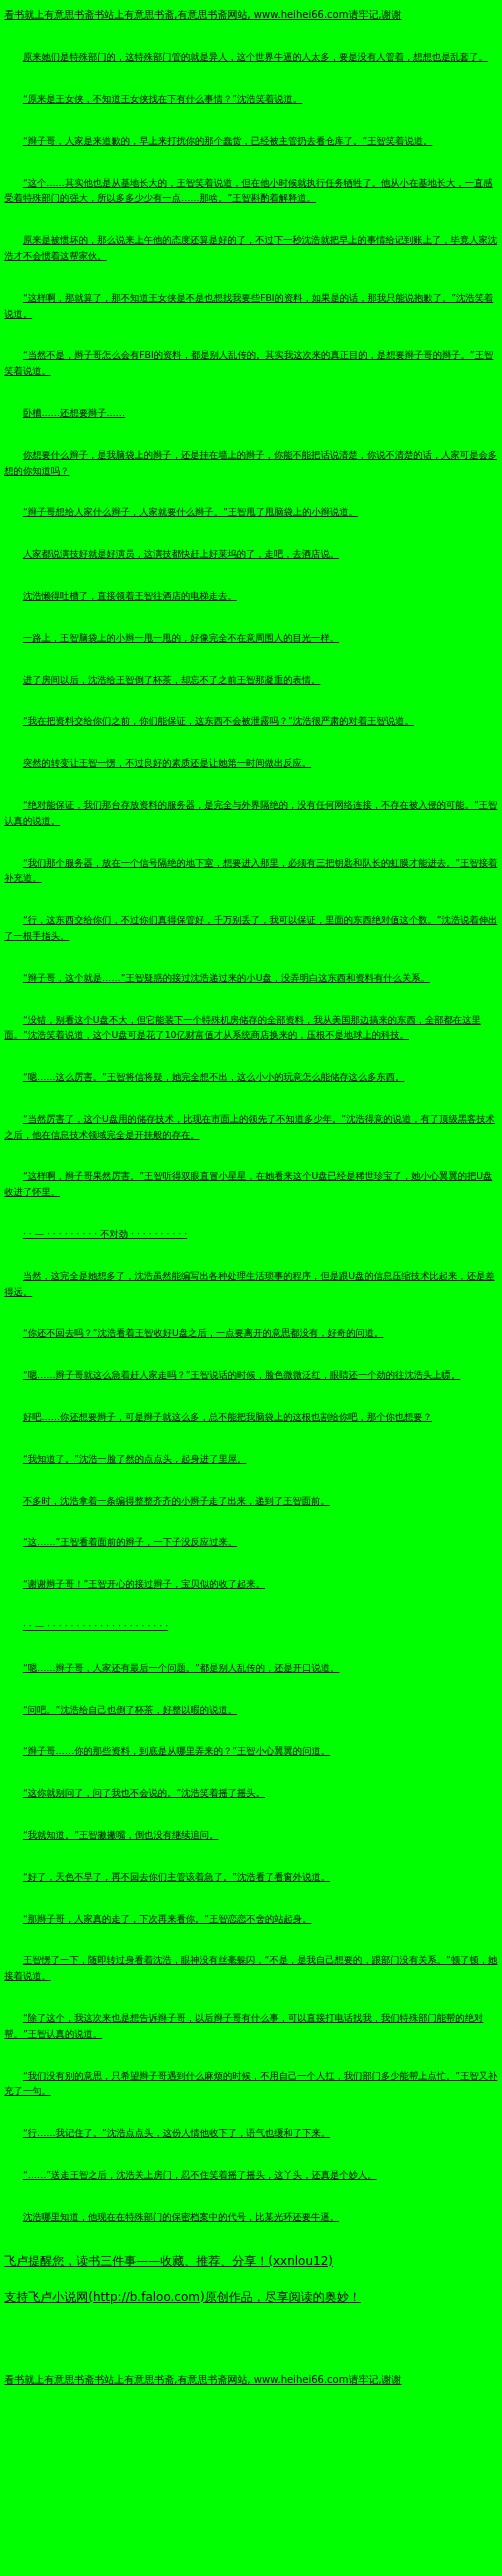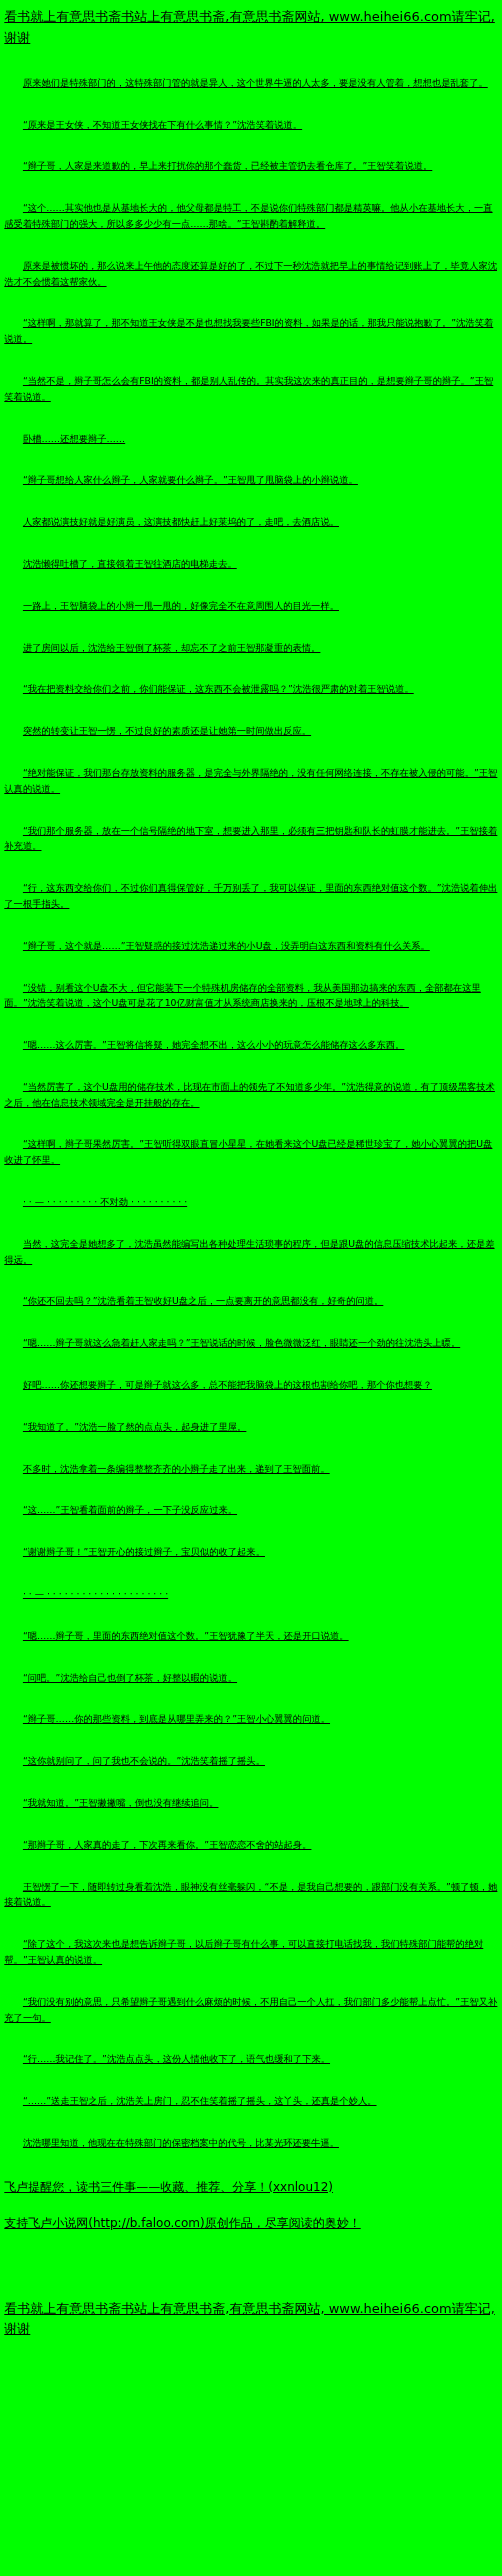--- a/index.html
+++ b/index.html
@@ -9,21 +9,21 @@
     font-family: "DejaVu Sans", "Liberation Sans", sans-serif;
     color: #000000;
   }
   body {
     width: 502px;
     min-height: 2576px;
     box-sizing: border-box;
     padding: 4.3px 4.3px 7.2px 4.3px;
   }
   .banner {
-    font-size: 13px;
+    font-size: 10px;
     line-height: 1.6;
     text-decoration: underline;
     margin: 2.9px 0 7.2px 0;
     word-break: break-all;
   }
   .banner.bottom {
     margin-top: 65px;
     margin-bottom: 2.9px;
   }
   .novel p {
@@ -50,30 +50,31 @@
 
 <div class="novel">
 
     <p>原来她们是特殊部门的，这特殊部门管的就是异人，这个世界牛逼的人太多，要是没有人管着，想想也是乱套了。</p>
 
     <p>“原来是王女侠，不知道王女侠找在下有什么事情？”沈浩笑着说道。</p>
 
     <p>“辫子哥，人家是来道歉的，早上来打扰你的那个蠢货，已经被主管扔去看仓库了。”王智笑着说道。</p>
 
 
-    <p>“这个……其实他也是从基地长大的，他父母都是特工，不是说你们特殊部门都是精英嘛。他从小在基地长大，一直感受着特殊部门的强大，所以多多少少有一点……那啥。”王智斟酌着解释道。</p>
+    <p>“这个……其实他也是从基地长大的，王智笑着说道，但在他小时候就执行任务牺牲了。他从小在基地长大，一直感受着特殊部门的强大，所以多多少少有一点……那啥。”王智斟酌着解释道。</p>
 
     <p>原来是被惯坏的，那么说来上午他的态度还算是好的了，不过下一秒沈浩就把早上的事情给记到账上了，毕竟人家沈浩才不会惯着这帮家伙。</p>
 
     <p>“这样啊，那就算了，那不知道王女侠是不是也想找我要些FBI的资料，如果是的话，那我只能说抱歉了。”沈浩笑着说道。</p>
 
     <p>“当然不是，辫子哥怎么会有FBI的资料，都是别人乱传的。其实我这次来的真正目的，是想要辫子哥的辫子。”王智笑着说道。</p>
 
     <p>卧槽……还想要辫子……</p>
 
+    <p>你想要什么辫子，是我脑袋上的辫子，还是挂在墙上的辫子，你能不能把话说清楚，你说不清楚的话，人家可是会多想的你知道吗？</p>
 
 
     <p>“辫子哥想给人家什么辫子，人家就要什么辫子。”王智甩了甩脑袋上的小辫说道。</p>
 
     <p>人家都说演技好就是好演员，这演技都快赶上好莱坞的了，走吧，去酒店说。</p>
 
     <p>沈浩懒得吐槽了，直接领着王智往酒店的电梯走去。</p>
 
     <p>一路上，王智脑袋上的小辫一甩一甩的，好像完全不在意周围人的目光一样。</p>
 
@@ -113,30 +114,31 @@
 
     <p>不多时，沈浩拿着一条编得整整齐齐的小辫子走了出来，递到了王智面前。</p>
 
     <p>“这……”王智看着面前的辫子，一下子没反应过来。</p>
 
 
     <p>“谢谢辫子哥！”王智开心的接过辫子，宝贝似的收了起来。</p>
 
     <p>· · — · · · · · · · · · · · · · · · · · · · · ·</p>
 
-    <p>“嗯……辫子哥，里面的东西绝对值这个数。”王智犹豫了半天，还是开口说道。</p>
+    <p>“嗯……辫子哥，人家还有最后一个问题。”都是别人乱传的，还是开口说道。</p>
 
     <p>“问吧。”沈浩给自己也倒了杯茶，好整以暇的说道。</p>
 
     <p>“辫子哥……你的那些资料，到底是从哪里弄来的？”王智小心翼翼的问道。</p>
 
     <p>“这你就别问了，问了我也不会说的。”沈浩笑着摇了摇头。</p>
 
     <p>“我就知道。”王智撇撇嘴，倒也没有继续追问。</p>
 
+    <p>“好了，天色不早了，再不回去你们主管该着急了。”沈浩看了看窗外说道。</p>
 
     <p>“那辫子哥，人家真的走了，下次再来看你。”王智恋恋不舍的站起身。</p>
 
 
     <p>王智愣了一下，随即转过身看着沈浩，眼神没有丝毫躲闪，“不是，是我自己想要的，跟部门没有关系。”顿了顿，她接着说道。</p>
 
     <p>“除了这个，我这次来也是想告诉辫子哥，以后辫子哥有什么事，可以直接打电话找我，我们特殊部门能帮的绝对帮。”王智认真的说道。</p>
 
     <p>“我们没有别的意思，只希望辫子哥遇到什么麻烦的时候，不用自己一个人扛，我们部门多少能帮上点忙。”王智又补充了一句。</p>
 

